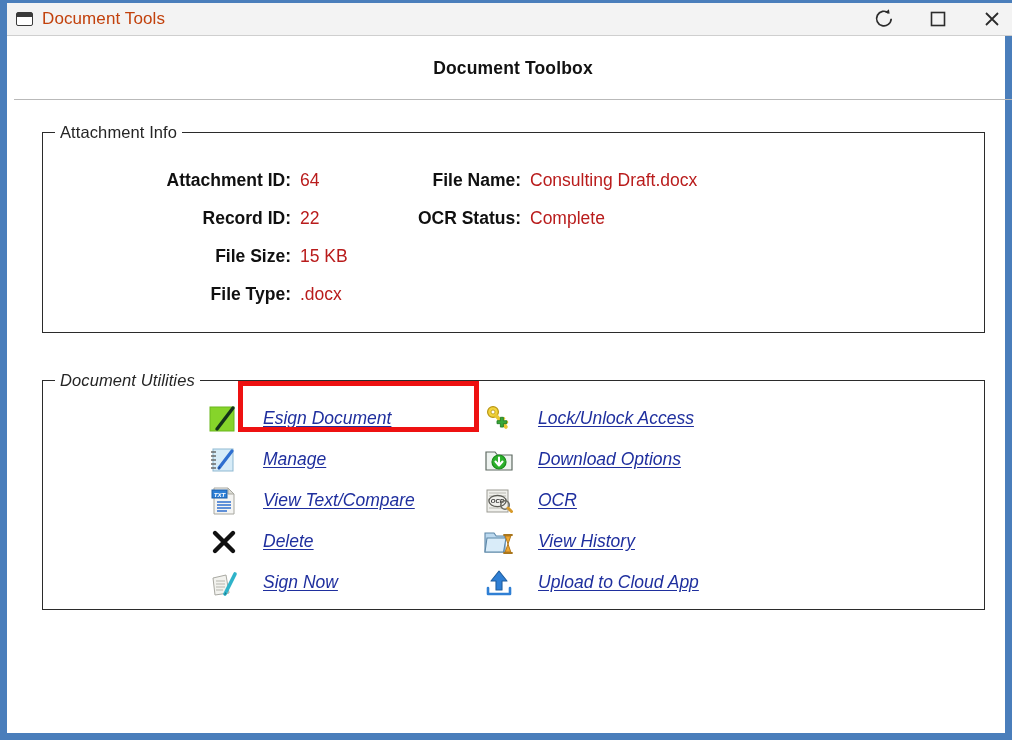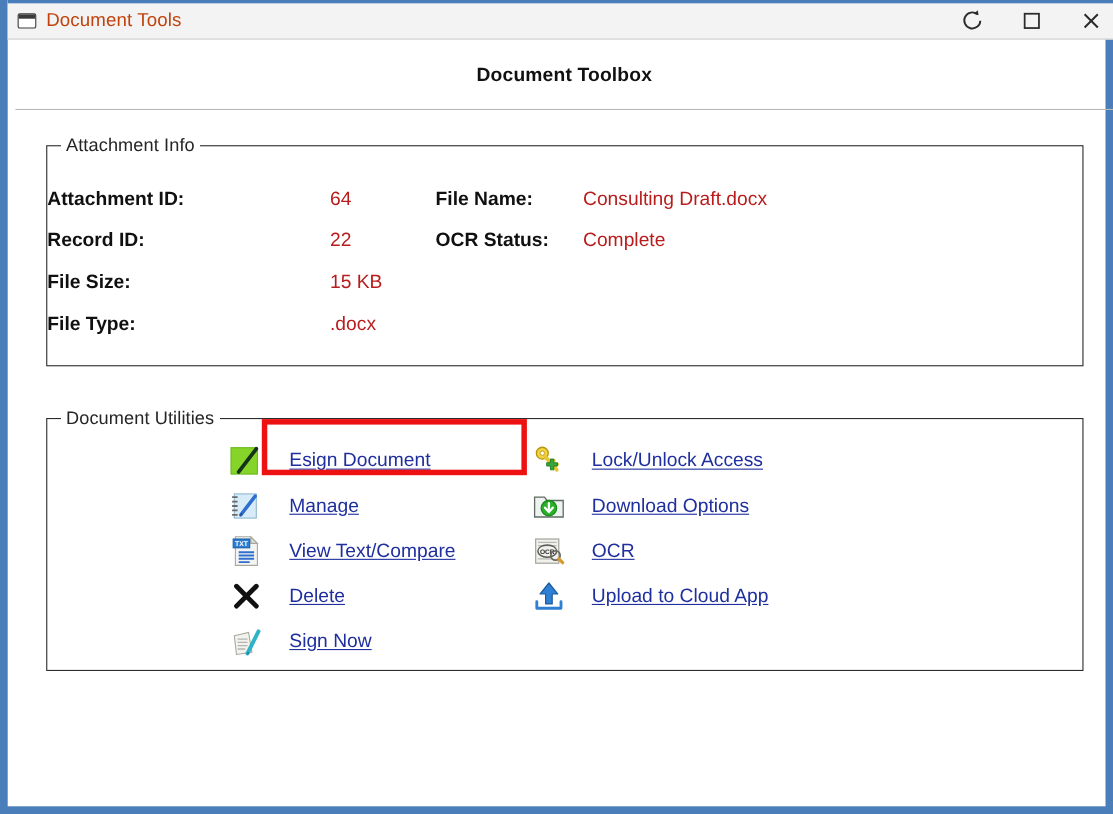--- a/index.html
+++ b/index.html
@@ -131,20 +131,21 @@
     left: 35px;
     top: 123px;
     width: 943px;
     height: 210px;
   }
   #document-utilities {
     left: 35px;
     top: 371px;
     width: 943px;
     height: 239px;
+    font-style: italic;
   }
 
   
   .info-wrap {
     position: relative;
     width: 100%;
     height: 100%;
   }
   .info-col {
     position: absolute;
@@ -155,20 +156,21 @@
 
   .info-row {
     display: flex;
     align-items: baseline;
     height: 38px;
   }
   .info-label {
     font-size: 17.5px;
     font-weight: bold;
     color: #101010;
+    text-align: right;
     white-space: nowrap;
   }
   .col-left  .info-label { width: 248px; }
   .col-right .info-label { width: 125px; }
   .info-value {
     font-size: 17.5px;
     color: #b91c1c;
     margin-left: 9px;
     white-space: nowrap;
   }
@@ -390,20 +392,32 @@
               <path d="M6 7 h17 M6 10 h17 M6 22 h13" stroke="#b9b9b2" stroke-width="1.2" fill="none"></path>
               <ellipse cx="14.5" cy="15" rx="8.6" ry="5.6" fill="none" stroke="#5b5b55" stroke-width="1.3"></ellipse>
               <text x="14.5" y="17.3" font-family="'Liberation Sans', sans-serif" font-size="6" font-weight="bold" fill="#2b2b2b" text-anchor="middle">OCR</text>
               <circle cx="22" cy="19" r="4.2" fill="none" stroke="#6a6a62" stroke-width="1.6"></circle>
               <path d="M25 22 L28.5 25.5" stroke="#d79a2b" stroke-width="3" stroke-linecap="round"></path>
             </svg>
           </span>
           <span class="util-link">OCR</span>
         </div>
 
+        <div class="util-item">
+          <span class="util-icon">
+            <svg width="32" height="30" viewBox="0 0 32 30" aria-hidden="true">
+              <path d="M2 6 h9 l2.2 3 H22 v16 H2 Z" fill="#bcd9ef" stroke="#5d87a8" stroke-width="1.1"></path>
+              <path d="M4 11 h19 l-2.5 14 H2 Z" fill="#d9ecf9" stroke="#5d87a8" stroke-width="1.1"></path>
+              <path d="M21 8 h8 M21 26 h8" stroke="#a8751b" stroke-width="1.8" stroke-linecap="round"></path>
+              <path d="M22.2 9 h5.6 l-2.8 8 Z" fill="#f0a830" stroke="#b4791c" stroke-width="1"></path>
+              <path d="M22.2 25 h5.6 l-2.8 -8 Z" fill="#f0a830" stroke="#b4791c" stroke-width="1"></path>
+            </svg>
+          </span>
+          <span class="util-link">View History</span>
+        </div>
 
         <div class="util-item">
           <span class="util-icon">
             <svg width="32" height="30" viewBox="0 0 32 30" aria-hidden="true">
               <path d="M16 3 L24 13 H19 V22 H13 V13 H8 Z" fill="#2f7fd4" stroke="#1e5d9e" stroke-width="1.1" stroke-linejoin="round"></path>
               <path d="M5 20 v6 h22 v-6" fill="none" stroke="#2f7fd4" stroke-width="2.6" stroke-linecap="round" stroke-linejoin="round"></path>
             </svg>
           </span>
           <span class="util-link">Upload to Cloud App</span>
         </div>

